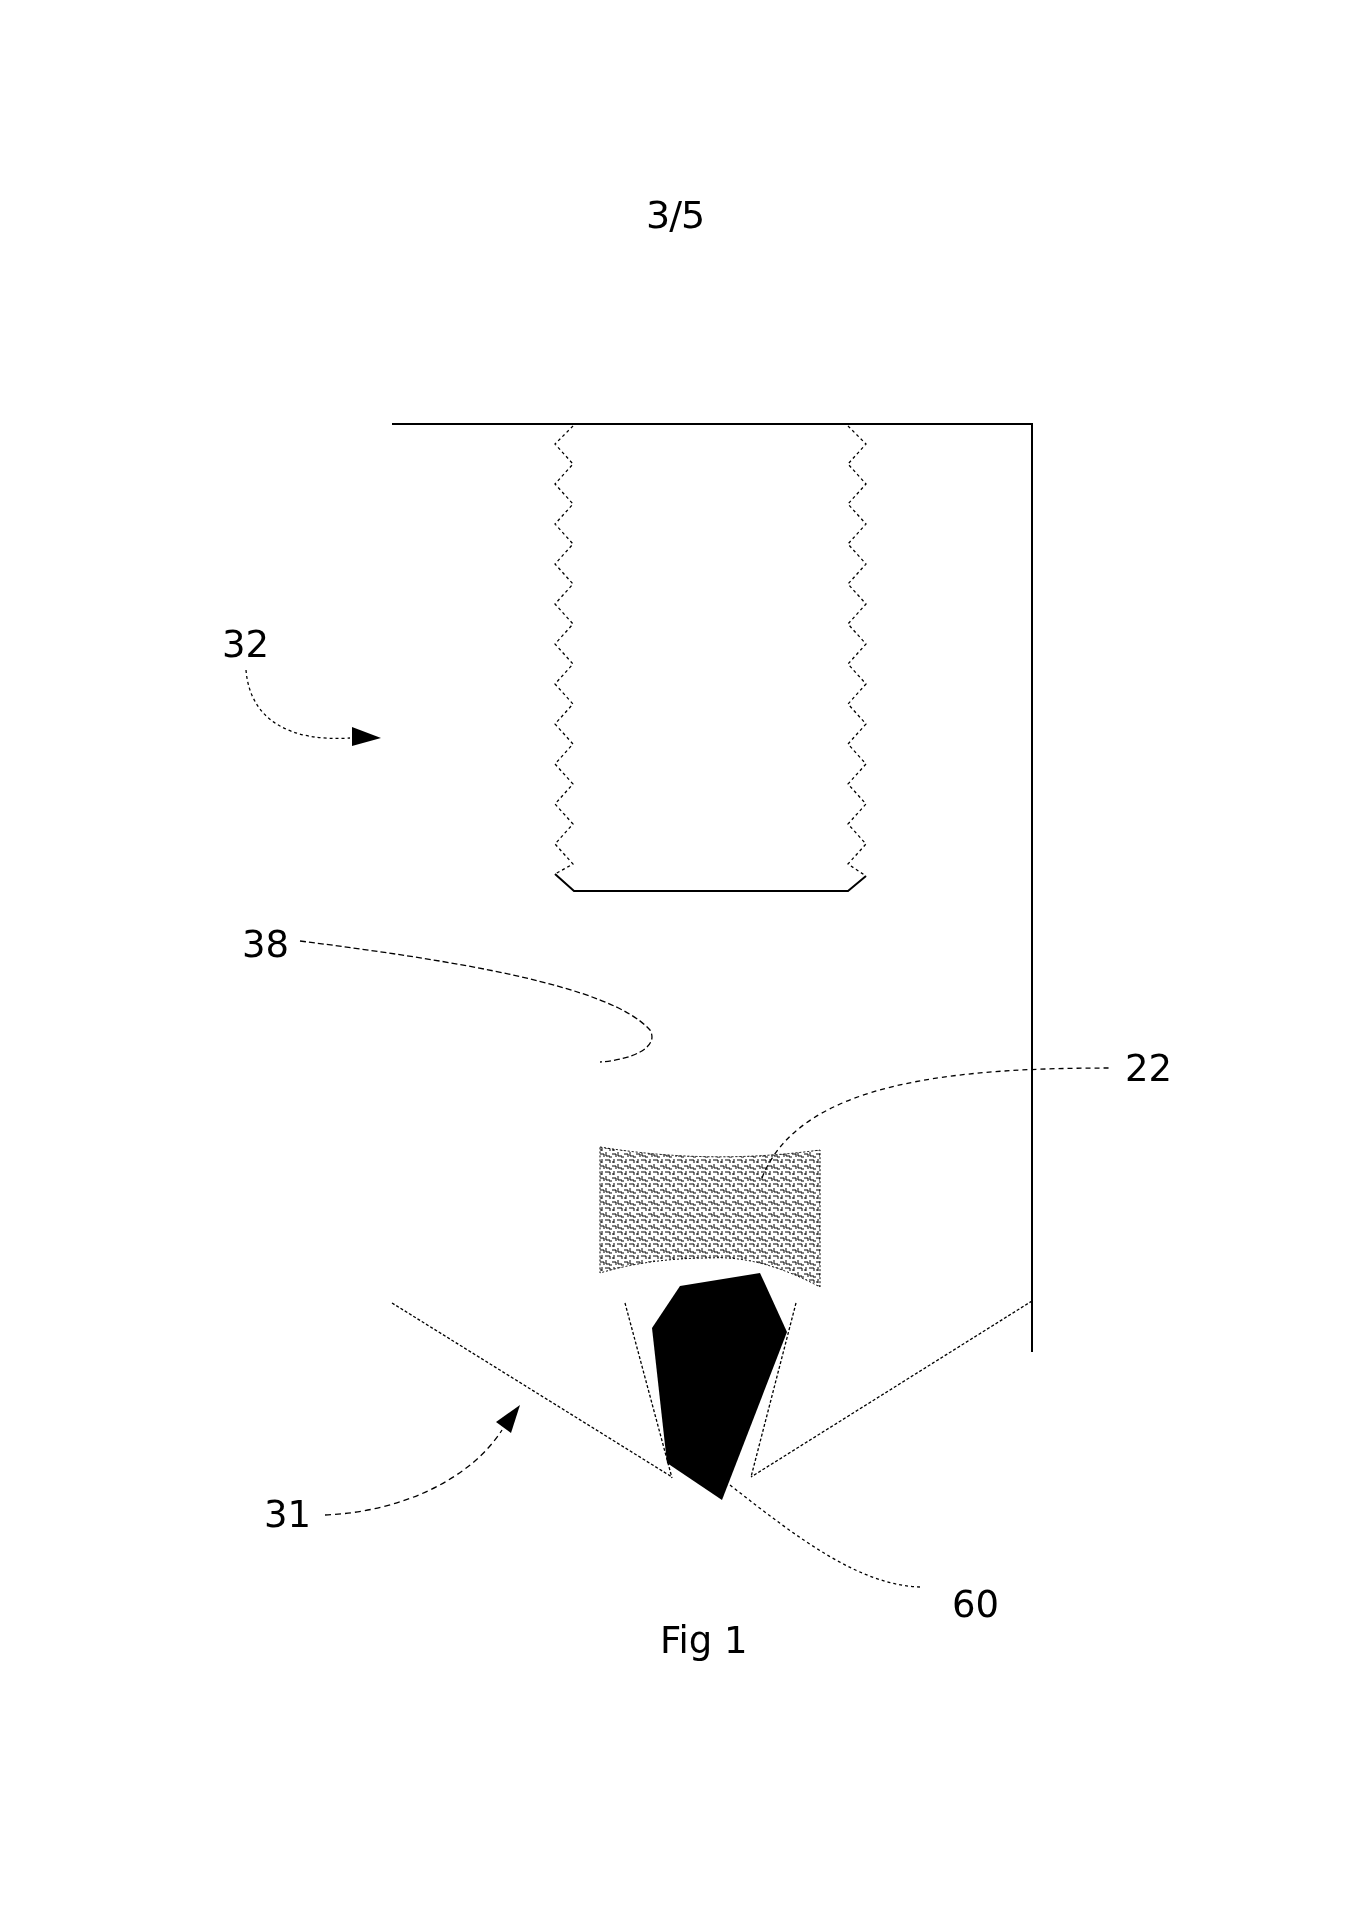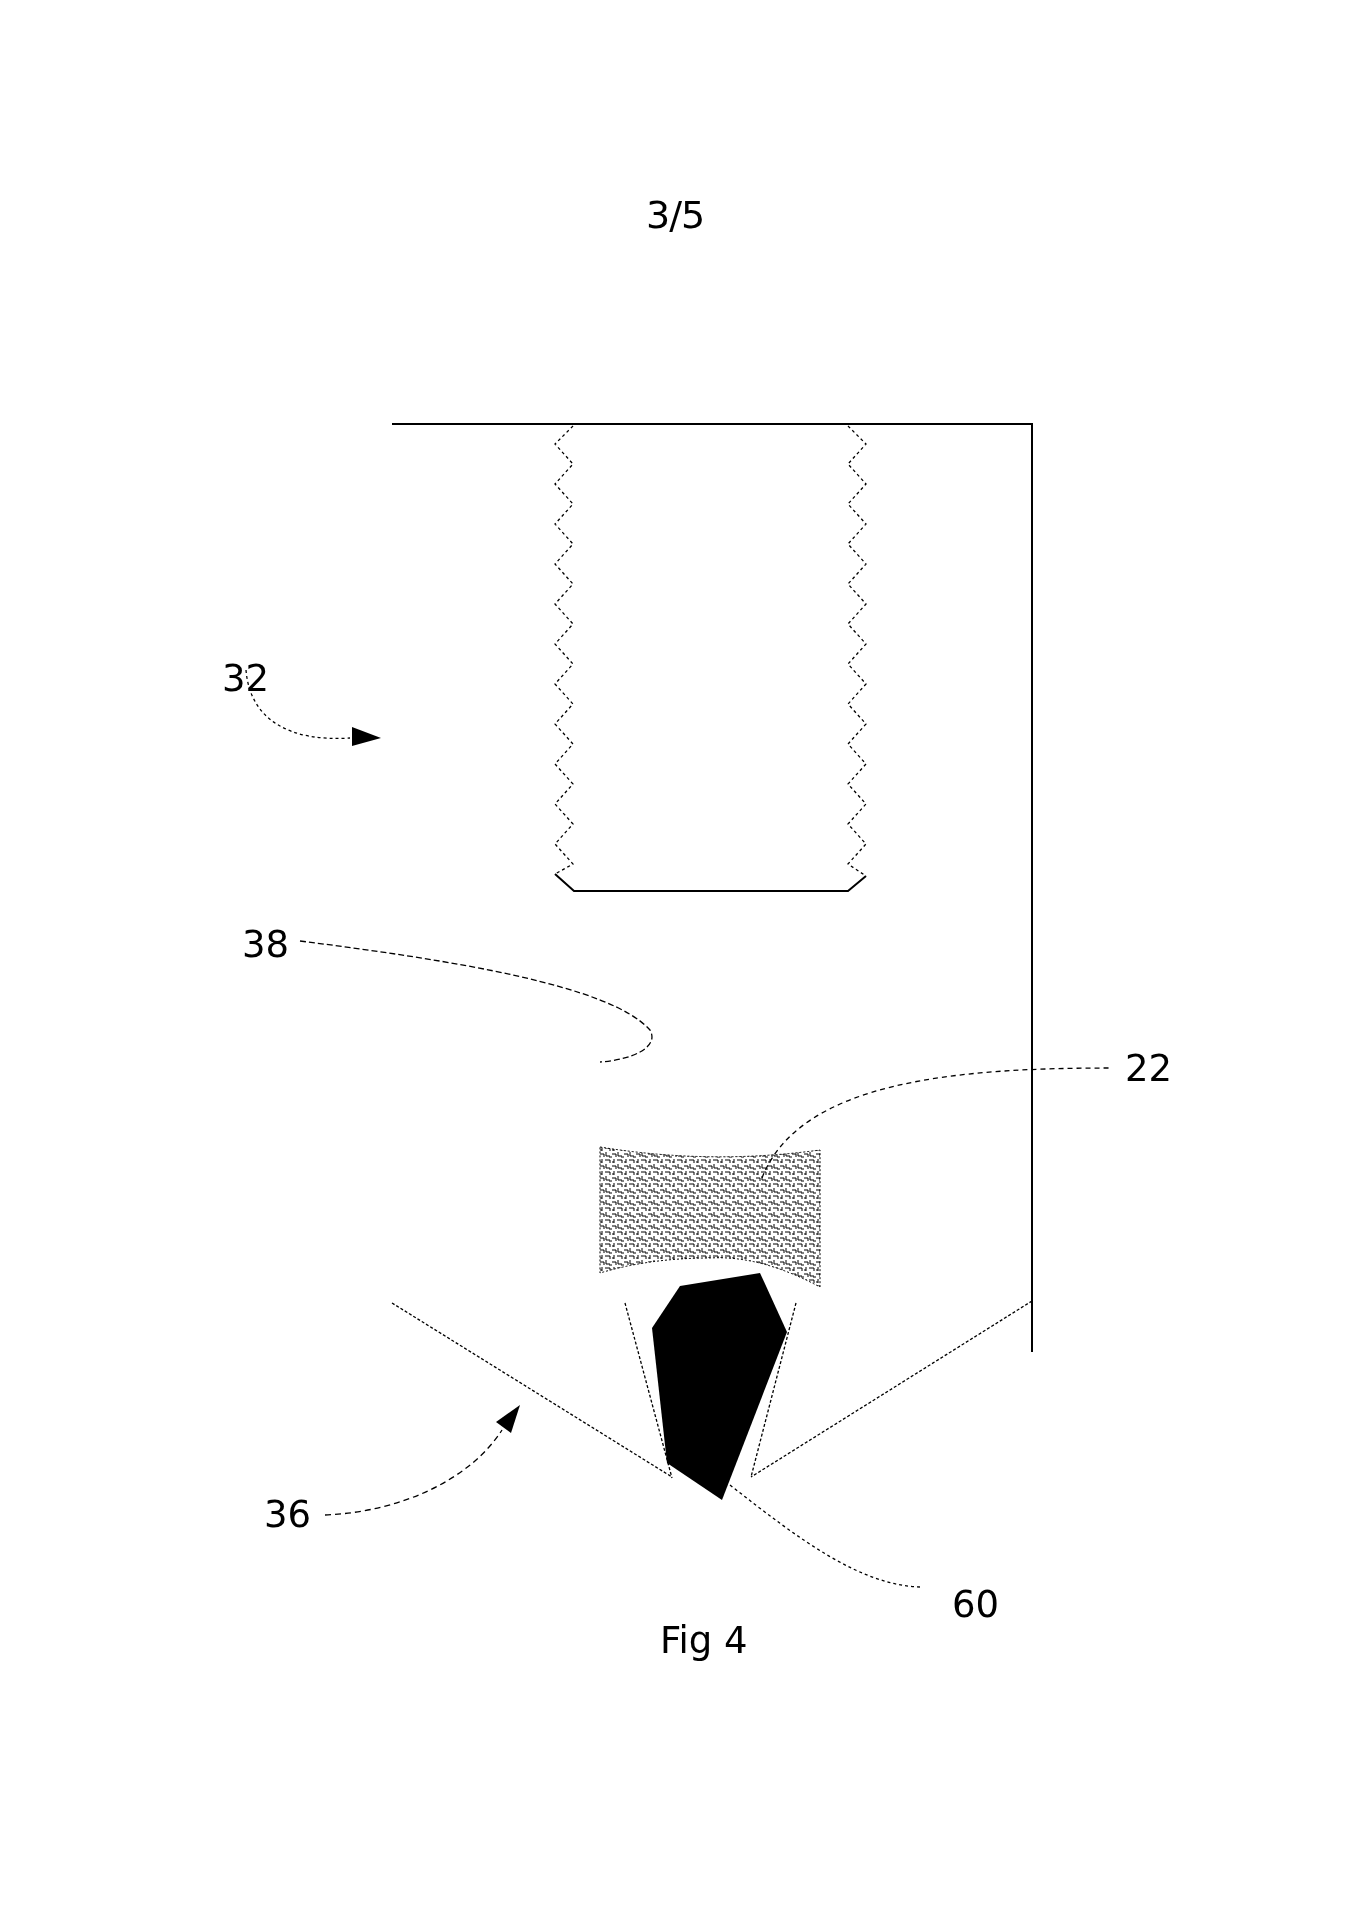--- a/index.html
+++ b/index.html
@@ -1,19 +1,19 @@
 <!DOCTYPE html>
 <html><head>
 <meta charset="utf-8">
 <style>
   html, body { margin:0; padding:0; background:#ffffff; }
   body { width:1357px; height:1920px; position:relative; overflow:hidden; }
   .label { position:absolute; font-family:"DejaVu Sans", sans-serif; color:#000; line-height:1; white-space:nowrap; }
   #page-num { left:646px; top:196px; font-size:38px; letter-spacing:-1px;text-align:center; }
-  #ref-32 { left:222px; top:626px; font-size:37px;margin-top:34px; }
+  #ref-32 { left:222px; top:626px; font-size:37px; }
   #ref-38 { left:242px; top:926px; font-size:37px; }
   #ref-34 { left:1125px; top:1050px; font-size:37px; }
   #ref-36 { left:264px; top:1496px; font-size:37px; }
   #ref-60 { left:952px; top:1586px; font-size:37px; }
   #fig-caption { left:660px; top:1622px; font-size:37px; }
   svg#drawing { position:absolute; left:0; top:0; }
 </style>
 </head>
 <body>
 
@@ -58,15 +58,15 @@
     <path d="M730,1485 C800,1540 860,1585 920,1587" stroke-dasharray="3,3"></path>
   </g>
 
   <polygon points="352,727 381,738 352,746" fill="#000"></polygon>
   <polygon points="520,1405 496,1422 511,1433" fill="#000"></polygon>
 </svg>
 
 <div class="label" id="ref-32">32</div>
 <div class="label" id="ref-38">38</div>
 <div class="label" id="ref-34">22</div>
-<div class="label" id="ref-36">36</div>
+<div class="label" id="ref-36">31</div>
 <div class="label" id="ref-60">60</div>
-<div class="label" id="fig-caption">Fig 4</div>
+<div class="label" id="fig-caption">Fig 1</div>
 
 </body></html>

